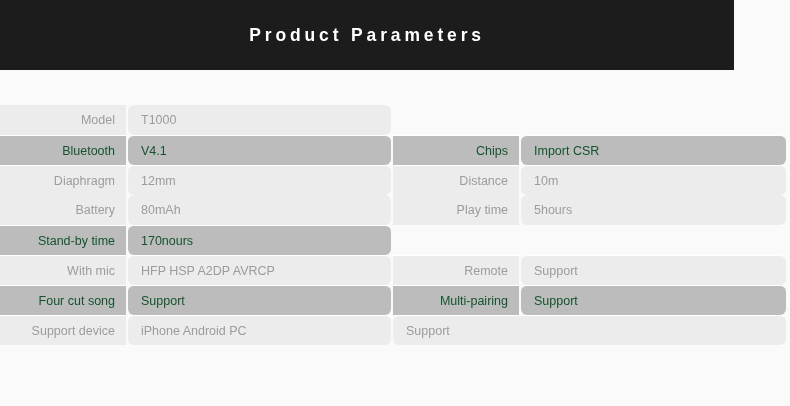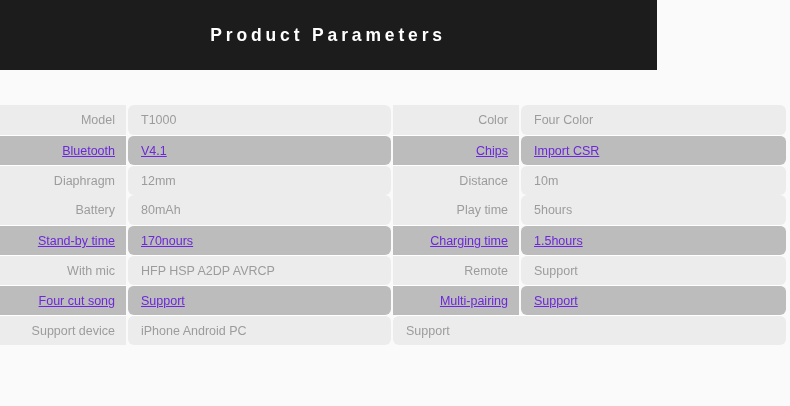--- a/index.html
+++ b/index.html
@@ -9,21 +9,21 @@
   body {
     width: 790px;
     height: 406px;
     background: #fafafa;
     font-family: "Liberation Sans", sans-serif;
     overflow: hidden;
   }
 
   
   .banner {
-    width: 657px;
+    width: 734px;
     height: 70px;
     background: #1c1c1c;
     display: flex;
     align-items: center;
     justify-content: center;
   }
   .banner-title {
     color: #ffffff;
     font-size: 19px;
     font-weight: bold;
@@ -84,22 +84,21 @@
 
   
   .spec-row.light .cell-label,
   .spec-row.light .cell-value {
     background: #ececec;
     color: #9c9c9c;
   }
   .spec-row.dark .cell-label,
   .spec-row.dark .cell-value {
     background: #bcbcbc;
-    color: #6d28d9;
-    text-decoration: underline;
+    color: #14532d;
   }
 
   
   .spec-row + .spec-row { margin-top: 0px; }
   .spec-row.light + .spec-row.dark .cell-label,
   .spec-row.light + .spec-row.dark .cell-value,
   .spec-row.dark + .spec-row.light .cell-label,
   .spec-row.dark + .spec-row.light .cell-value {
     border-top: 1px solid #ffffff;
   }
@@ -110,24 +109,20 @@
 <div class="banner">
   <div class="banner-title">Product Parameters</div>
 </div>
 
 <div class="table-wrap">
   <div class="spec-table" id="spec-table">
       <div class="spec-row light">
         <div class="half left">
           <div class="cell-label">Model</div>
           <div class="cell-value">T1000</div>
-        </div>
-        <div class="half right">
-          <div class="cell-label">Color</div>
-          <div class="cell-value">Four Color</div>
         </div>
       </div>
       <div class="spec-row dark">
         <div class="half left">
           <div class="cell-label">Bluetooth</div>
           <div class="cell-value">V4.1</div>
         </div>
         <div class="half right">
           <div class="cell-label">Chips</div>
           <div class="cell-value">Import CSR</div>
@@ -151,24 +146,20 @@
         <div class="half right">
           <div class="cell-label">Play time</div>
           <div class="cell-value">5hours</div>
         </div>
       </div>
       <div class="spec-row dark">
         <div class="half left">
           <div class="cell-label">Stand-by time</div>
           <div class="cell-value">170nours</div>
         </div>
-        <div class="half right">
-          <div class="cell-label">Charging time</div>
-          <div class="cell-value">1.5hours</div>
-        </div>
       </div>
       <div class="spec-row light">
         <div class="half left">
           <div class="cell-label">With mic</div>
           <div class="cell-value">HFP HSP A2DP AVRCP</div>
         </div>
         <div class="half right">
           <div class="cell-label">Remote</div>
           <div class="cell-value">Support</div>
         </div>

